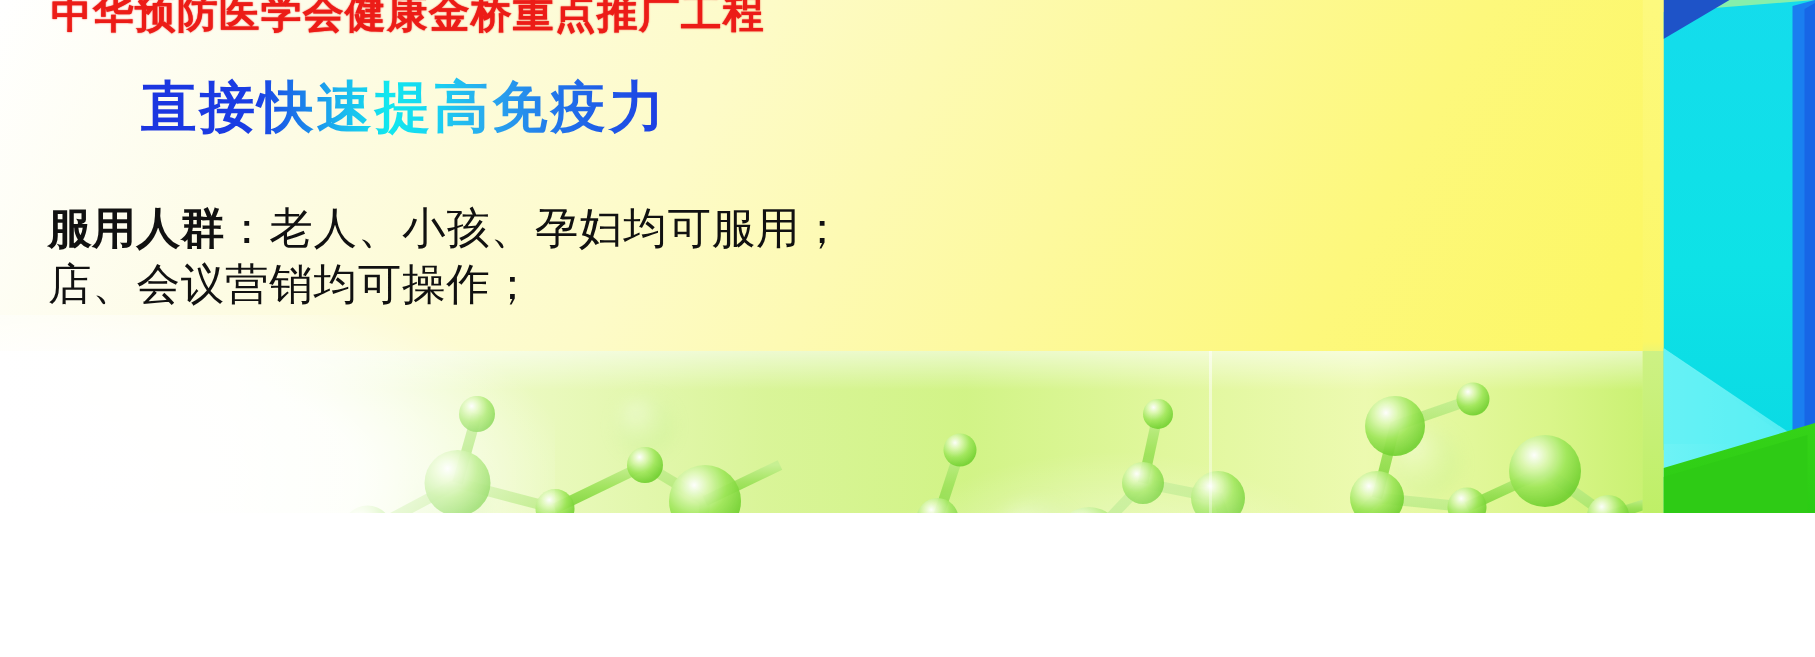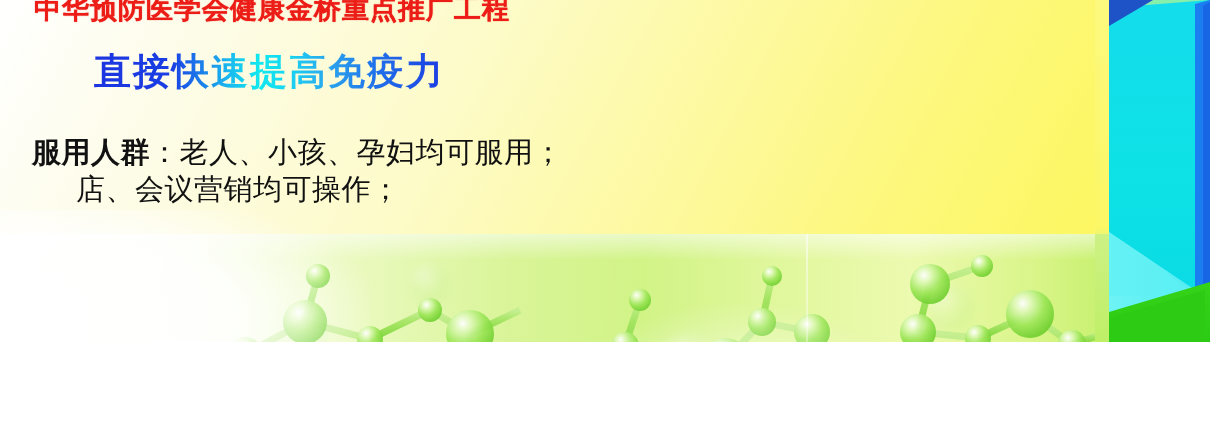--- a/index.html
+++ b/index.html
@@ -91,21 +91,21 @@
       #12e8ee 47%, #17d6f2 55%, #2aa8ee 66%,
       #2172ea 80%, #1c3ae2 100%);
     -webkit-background-clip:text;background-clip:text;
     color:transparent;margin-left:24px;-webkit-text-fill-color:transparent;
   }
   .body-block{
     position:absolute;left:32px;top:136px;width:700px;
     font-size:29px;line-height:37px;color:#111;letter-spacing:.5px;font-family:Liberation Mono, monospace;
   }
   .body-line{white-space:nowrap;}
-  .body-line.wrapline{white-space:nowrap;margin-left:44px;}
+  .body-line.wrapline{white-space:nowrap;}
   .lbl{font-weight:bold;}
 </style>
 </head>
 <body>
 
 <div id="poster">
 
   <div class="bg-base"></div>
   <div class="bg-green-band"></div>
 

